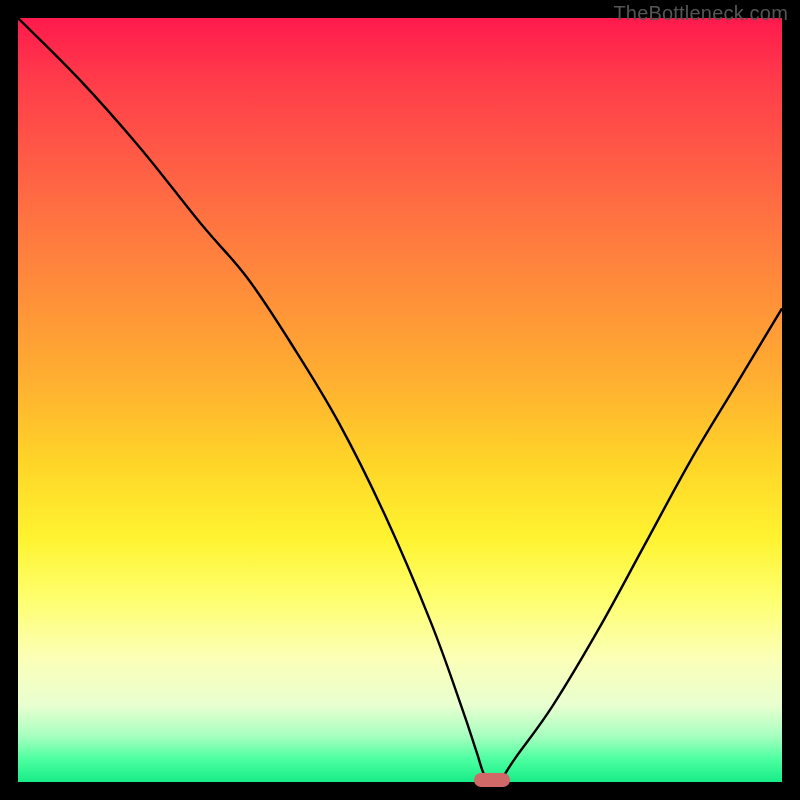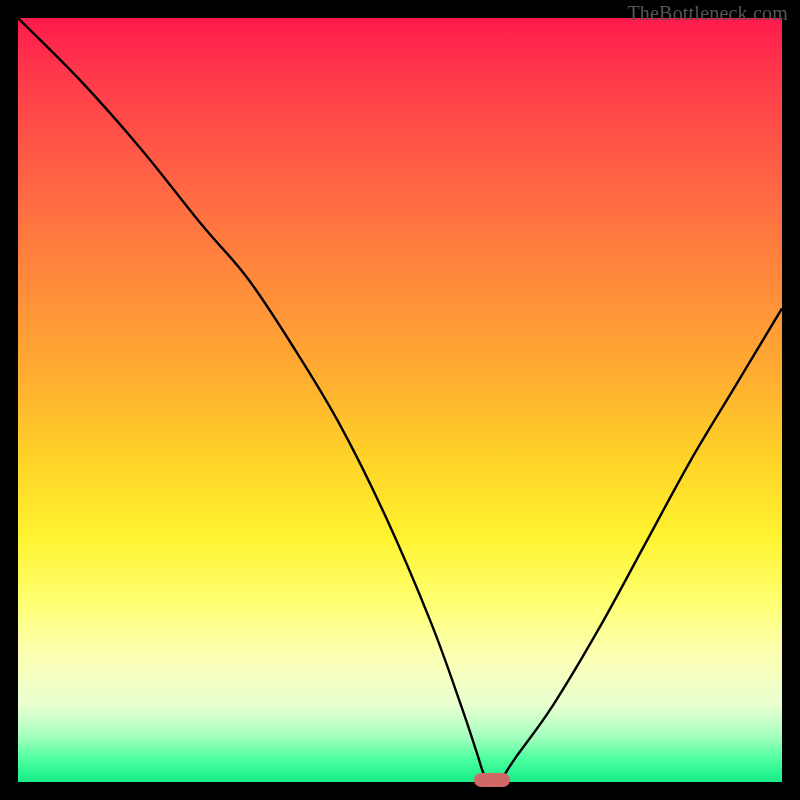--- a/index.html
+++ b/index.html
@@ -42,21 +42,20 @@
   }
   .watermark {
     position: absolute;
     top: 2px;
     right: 12px;
     color: #555;
     font-size: 20px;
     font-weight: 500;
     letter-spacing: 0.2px;
     z-index: 10;
-    font-family: Liberation Serif, serif;
   }
   svg.curve {
     position: absolute;
     left: 0;
     top: 0;
     width: 764px;
     height: 764px;
   }
   .marker {
     position: absolute;

